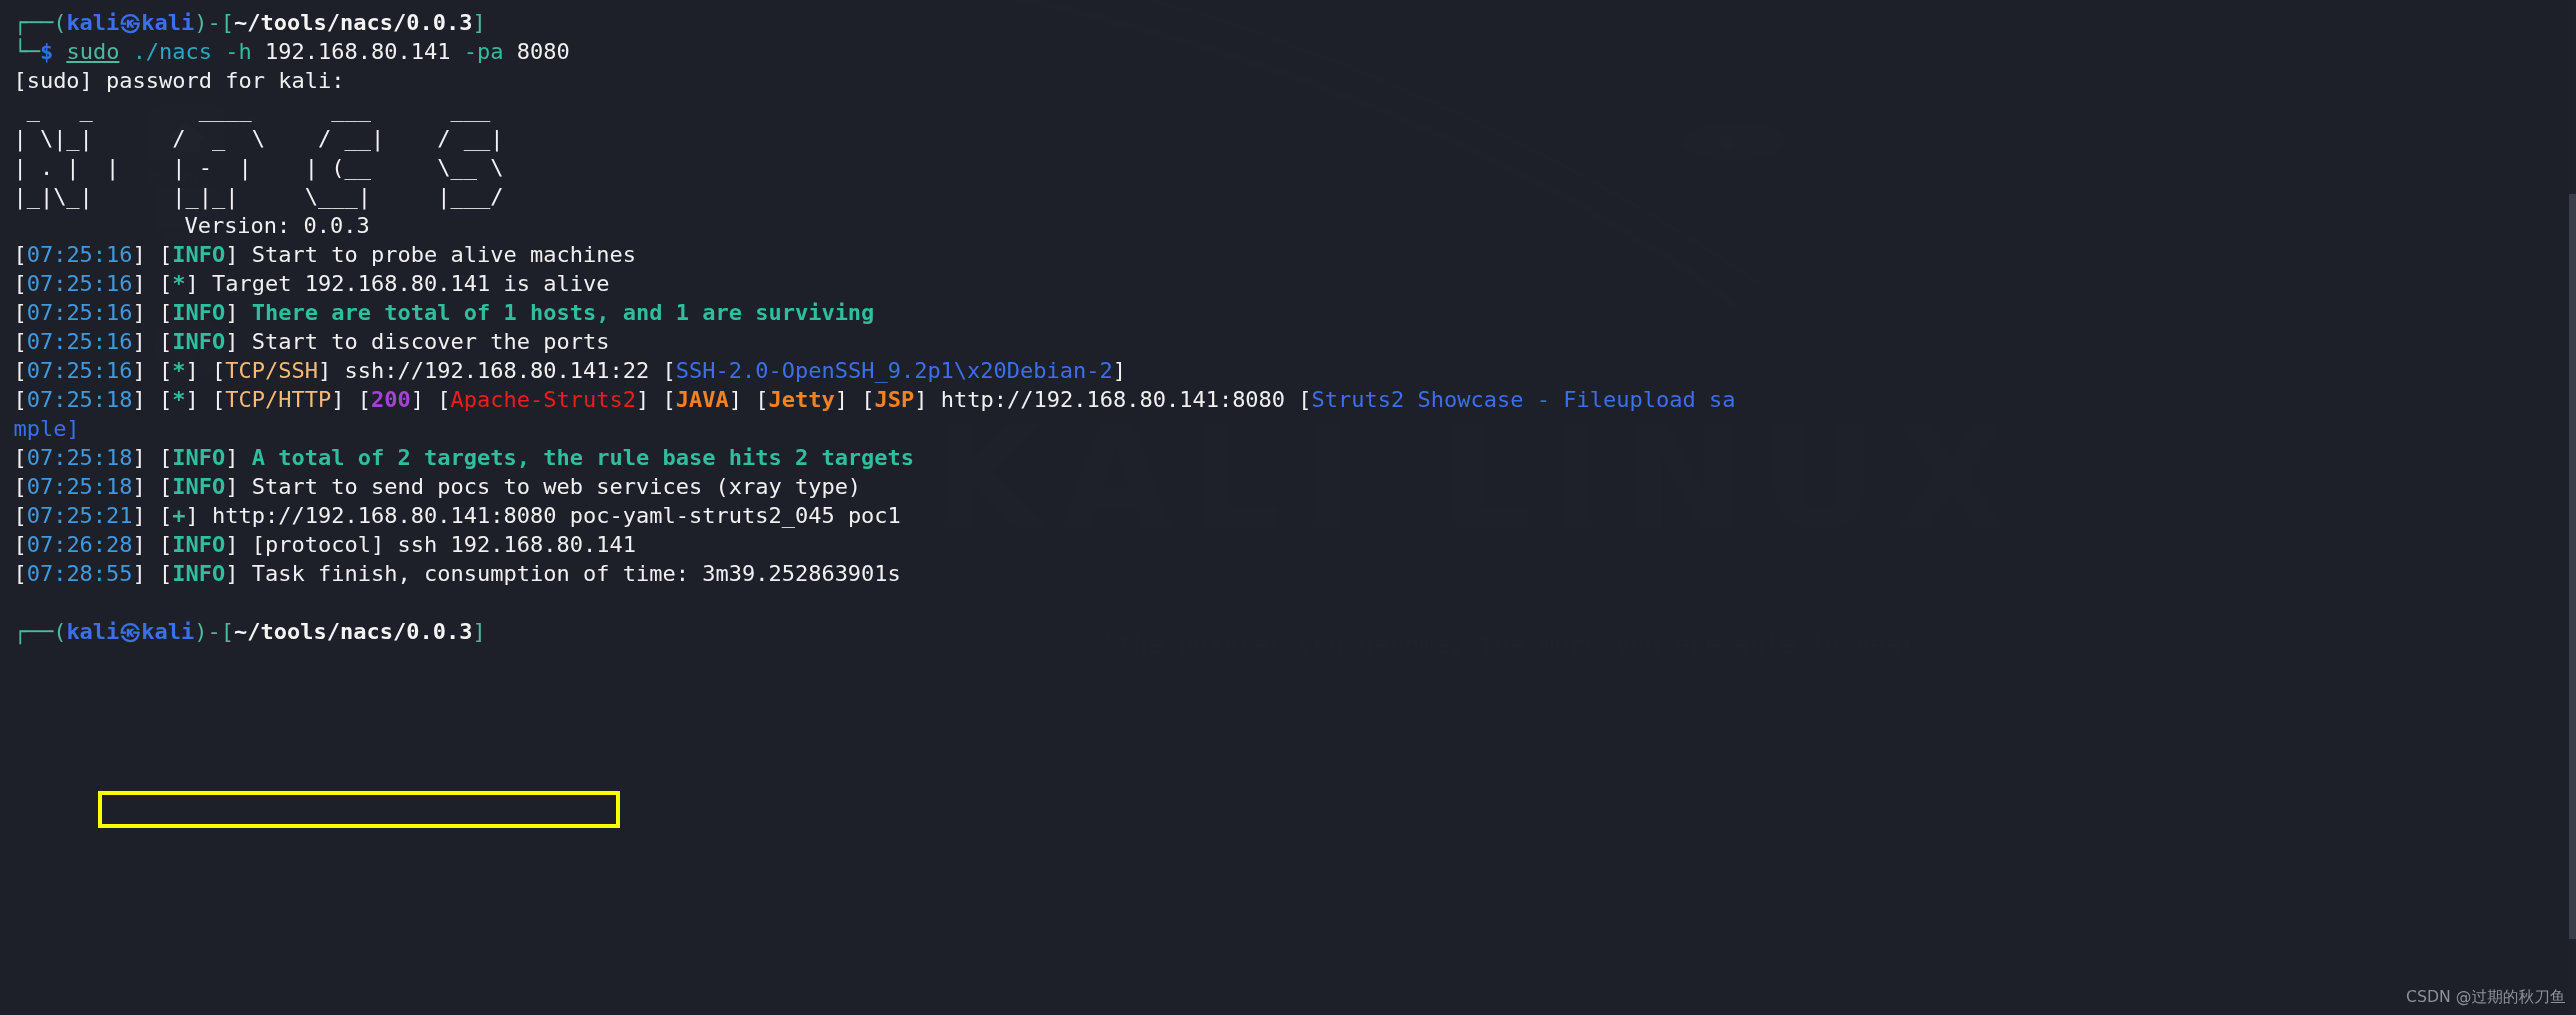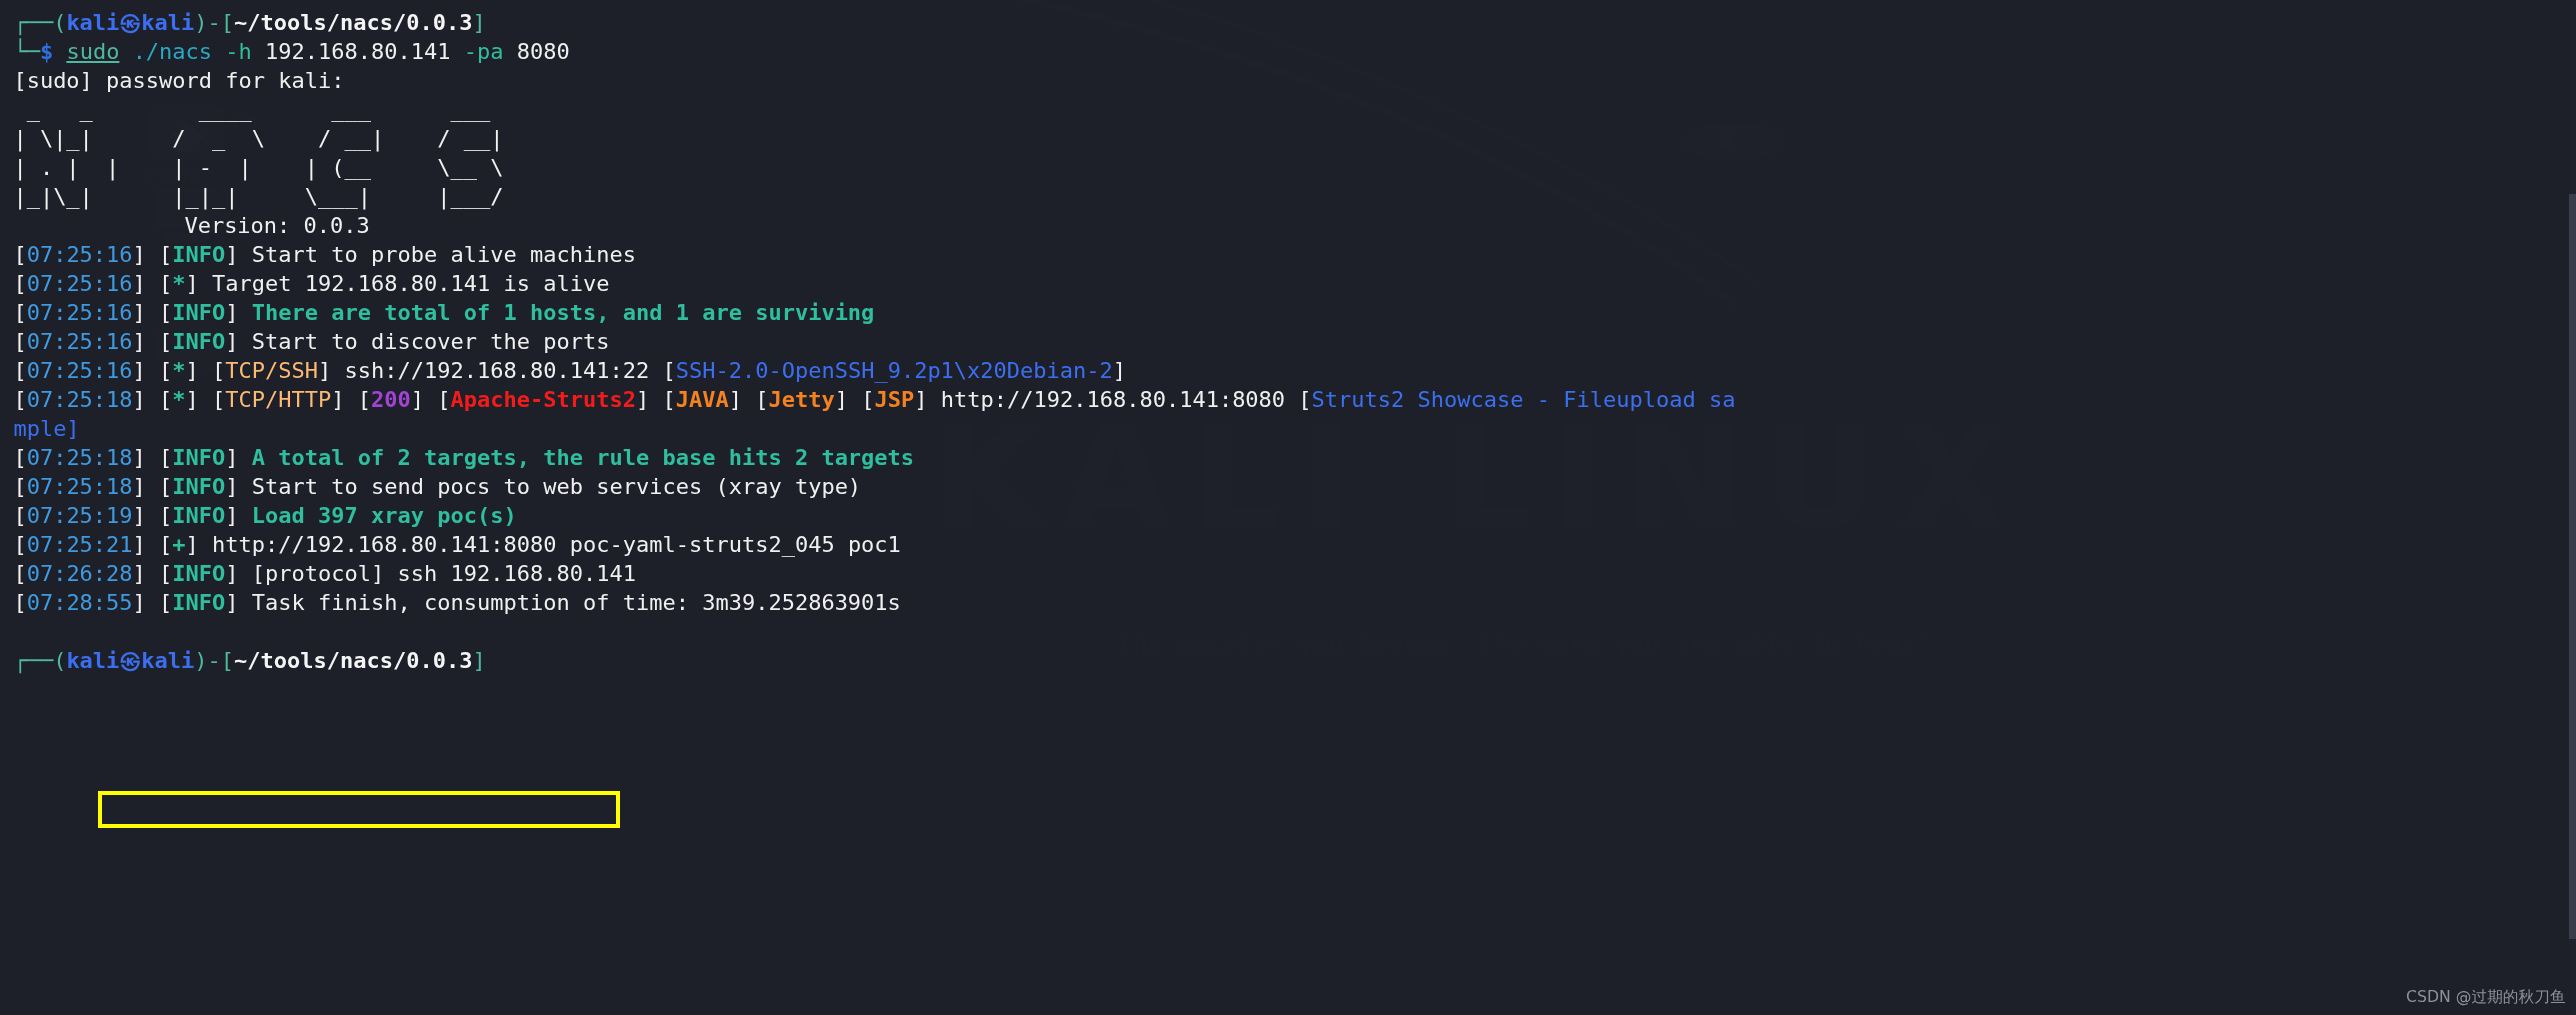--- a/index.html
+++ b/index.html
@@ -79,21 +79,21 @@
   
   .c-white   { color: #f0f0f0; }
   .c-time    { color: #3f9ae0; }
   .c-info    { color: #2fbf9f; font-weight: bold; }
   .c-greenb  { color: #2fbf9f; font-weight: bold; }
   .c-warn    { color: #f58220; font-weight: bold; }
   .c-orange  { color: #f58220; }
   .c-orangeb { color: #f58220; font-weight: bold; }
   .c-blue    { color: #fdba74; }
   .c-bblue   { color: #3b6ff0; }
-  .c-red     { color: #f41b1b; font-weight: bold; margin-top: 29px; }
+  .c-red     { color: #f41b1b; font-weight: normal; margin-top: 29px; }
   .c-purple  { color: #a243d6; font-weight: bold; text-align: center; }
   .c-promptu { color: #3b6ff0; font-weight: bold; }
   .c-brack   { color: #4fb99f; }
   .c-path    { color: #f5f5f5; font-weight: bold; }
   .c-cmd     { color: #2aa7c4; }
   .c-sudo    { color: #4fb99f; text-decoration: underline; }
   .c-flag    { color: #2fbf9f; }
   .c-dollar  { color: #2f6fe0; font-weight: bold; }
 
   
@@ -203,21 +203,20 @@
 
     <div class="line"><span class="c-white">[</span><span class="c-time">07:25:16</span><span class="c-white">] [</span><span class="c-greenb">*</span><span class="c-white">] [</span><span class="c-blue">TCP/SSH</span><span class="c-white">] </span><span class="c-white">ssh://192.168.80.141:22</span><span class="c-white"> [</span><span class="c-bblue">SSH-2.0-OpenSSH_9.2p1\x20Debian-2</span><span class="c-white">]</span></div>
 
     <div class="line"><span class="c-white">[</span><span class="c-time">07:25:18</span><span class="c-white">] [</span><span class="c-greenb">*</span><span class="c-white">] [</span><span class="c-blue">TCP/HTTP</span><span class="c-white">] [</span><span class="c-purple">200</span><span class="c-white">] [</span><span class="c-red">Apache-Struts2</span><span class="c-white">] [</span><span class="c-orangeb">JAVA</span><span class="c-white">] [</span><span class="c-orangeb">Jetty</span><span class="c-white">] [</span><span class="c-orangeb">JSP</span><span class="c-white">] </span><span class="c-white">http://192.168.80.141:8080</span><span class="c-white"> [</span><span class="c-bblue">Struts2 Showcase - Fileupload sa</span></div>
     <div class="line"><span class="c-bblue">mple]</span></div>
 
     <div class="line"><span class="c-white">[</span><span class="c-time">07:25:18</span><span class="c-white">] [</span><span class="c-info">INFO</span><span class="c-white">] </span><span class="c-greenb">A total of 2 targets, the rule base hits 2 targets</span></div>
 
     <div class="line"><span class="c-white">[</span><span class="c-time">07:25:18</span><span class="c-white">] [</span><span class="c-info">INFO</span><span class="c-white">] </span><span class="c-white">Start to send pocs to web services (xray type)</span></div>
 
-    <div class="line"><span class="c-white">[</span><span class="c-time">07:25:19</span><span class="c-white">] [</span><span class="c-info">INFO</span><span class="c-white">] </span><span class="c-greenb">Load 397 xray poc(s)</span></div>
 
     <div class="line"><span class="c-white">[</span><span class="c-time">07:25:21</span><span class="c-white">] [</span><span class="c-greenb">+</span><span class="c-white">] </span><span class="c-white">http://192.168.80.141:8080 poc-yaml-struts2_045 poc1</span></div>
 
 
     <div class="line"><span class="c-white">[</span><span class="c-time">07:26:28</span><span class="c-white">] [</span><span class="c-info">INFO</span><span class="c-white">] </span><span class="c-white">[protocol] ssh 192.168.80.141</span></div>
 
     <div class="line"><span class="c-white">[</span><span class="c-time">07:28:55</span><span class="c-white">] [</span><span class="c-info">INFO</span><span class="c-white">] </span><span class="c-white">Task finish, consumption of time: 3m39.252863901s</span></div>
 
     <div class="line">&nbsp;</div>
 

